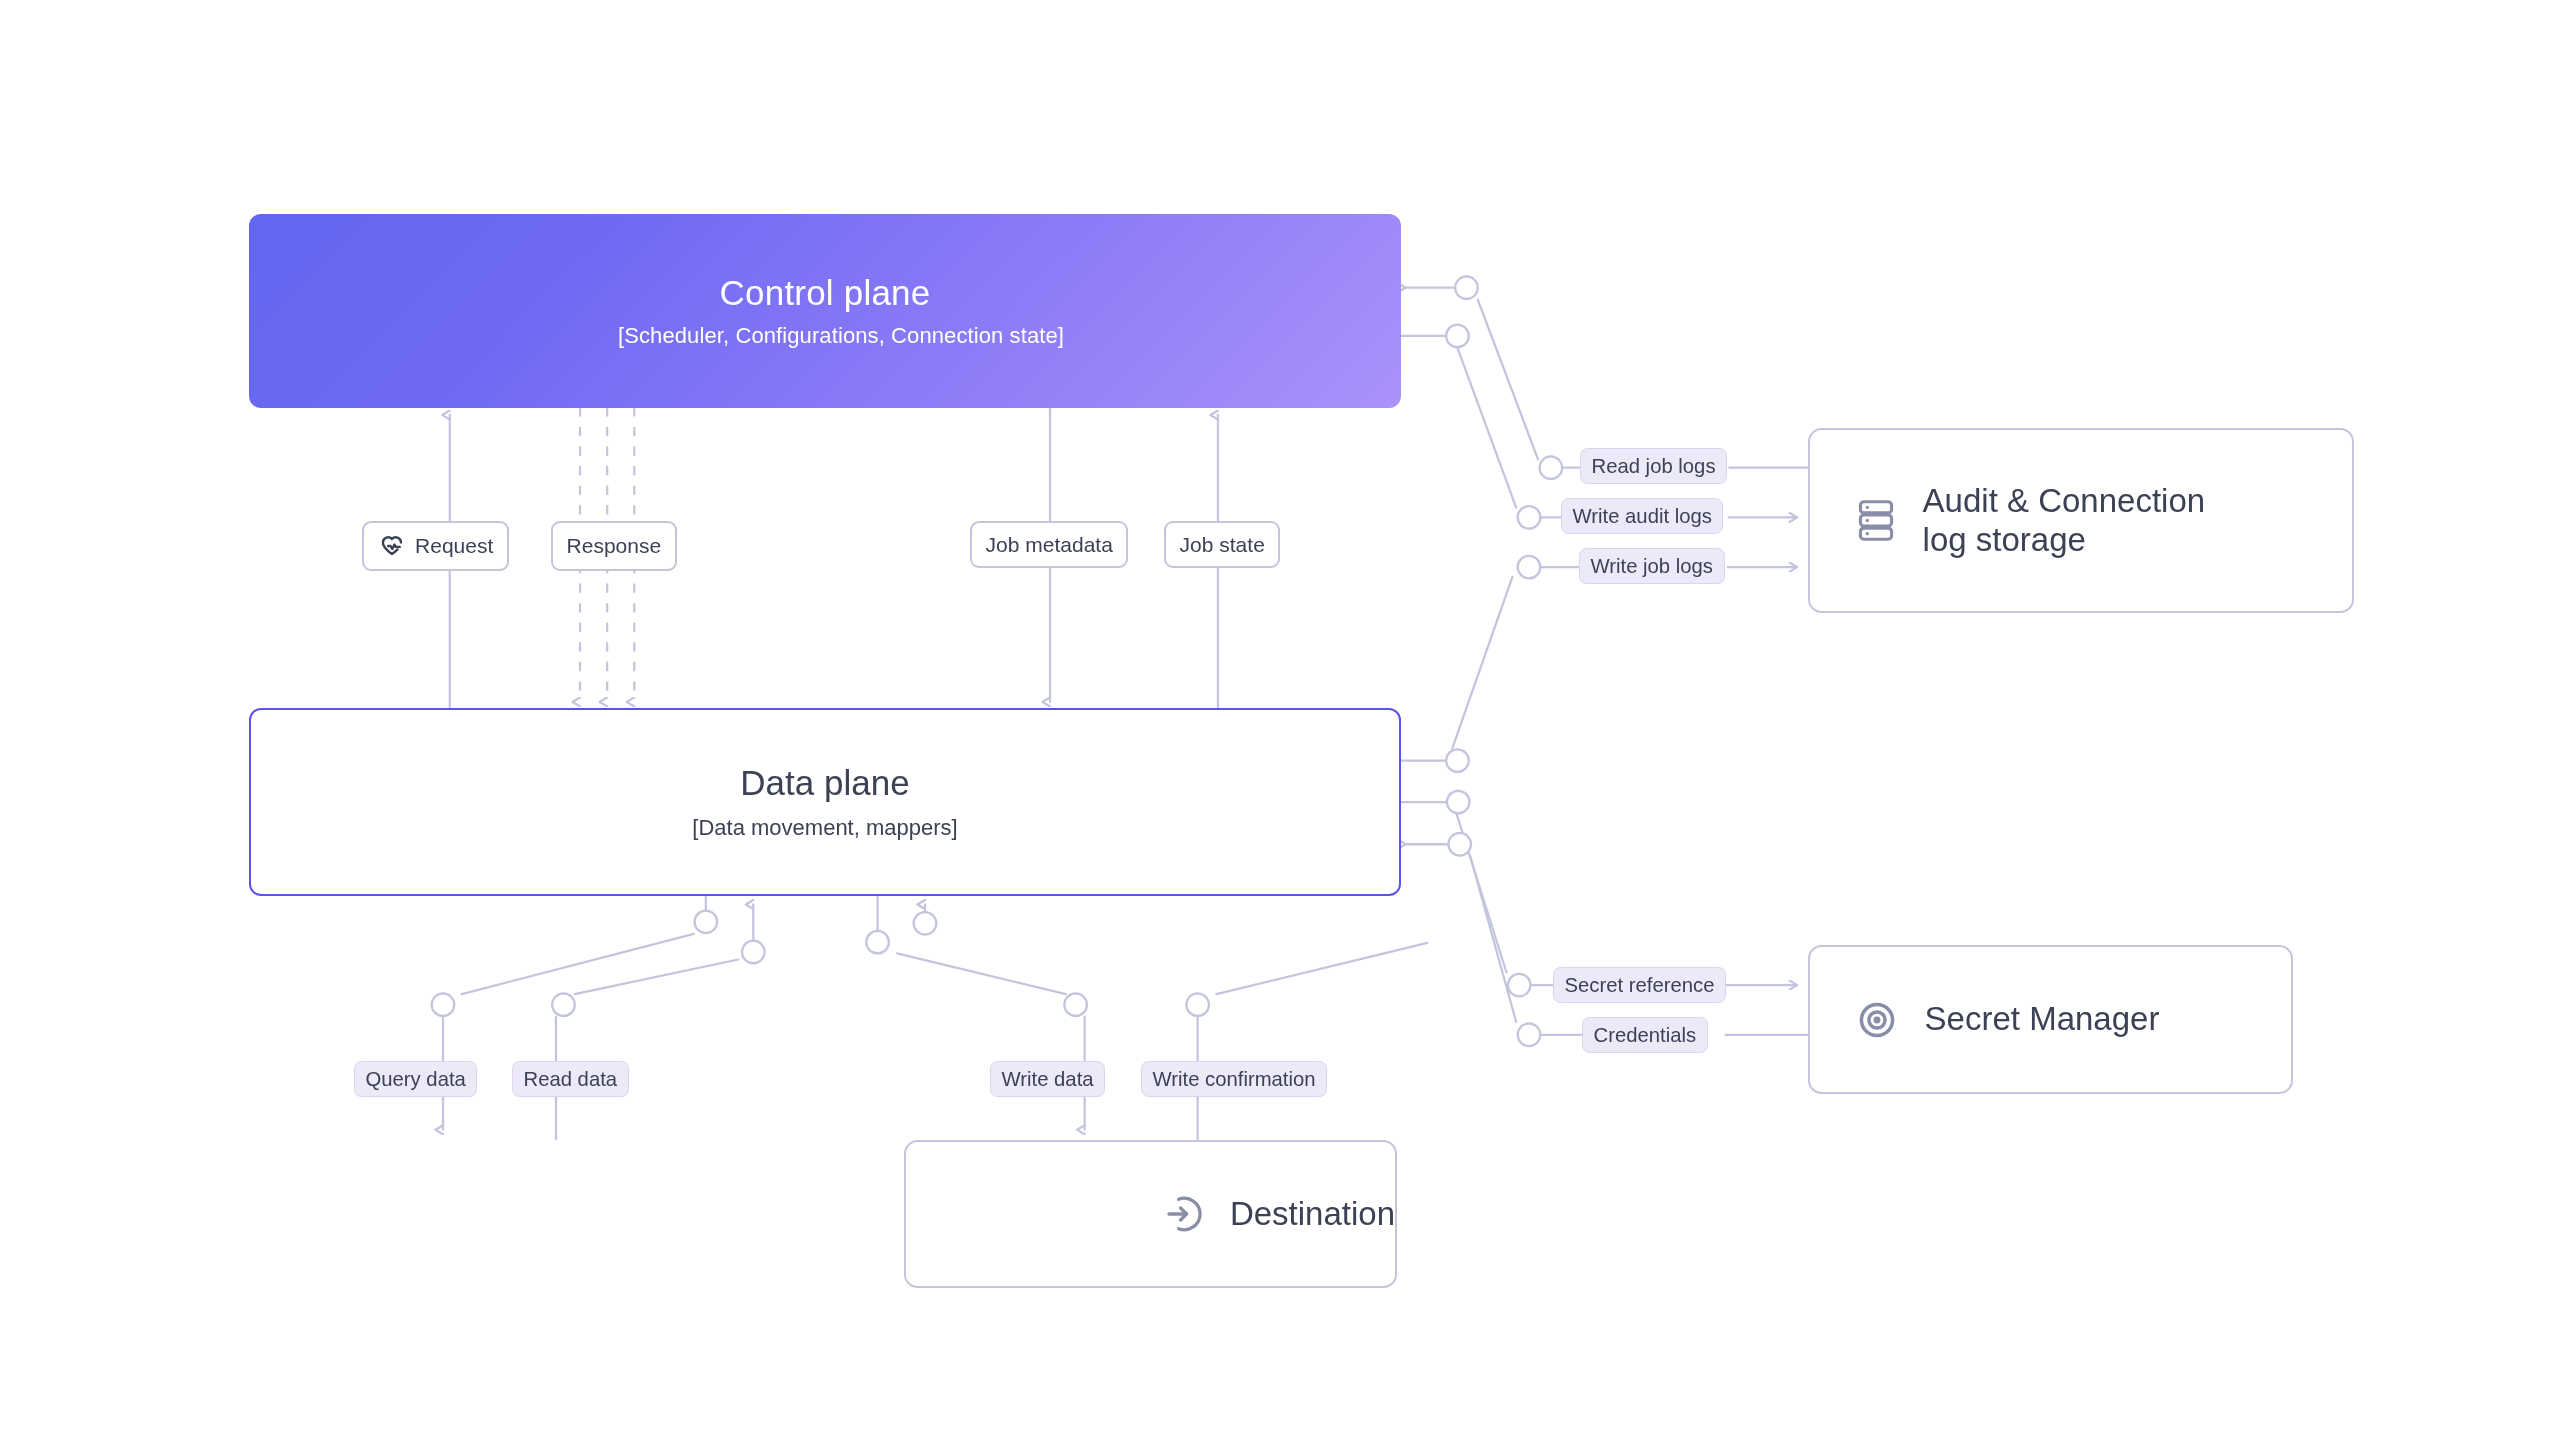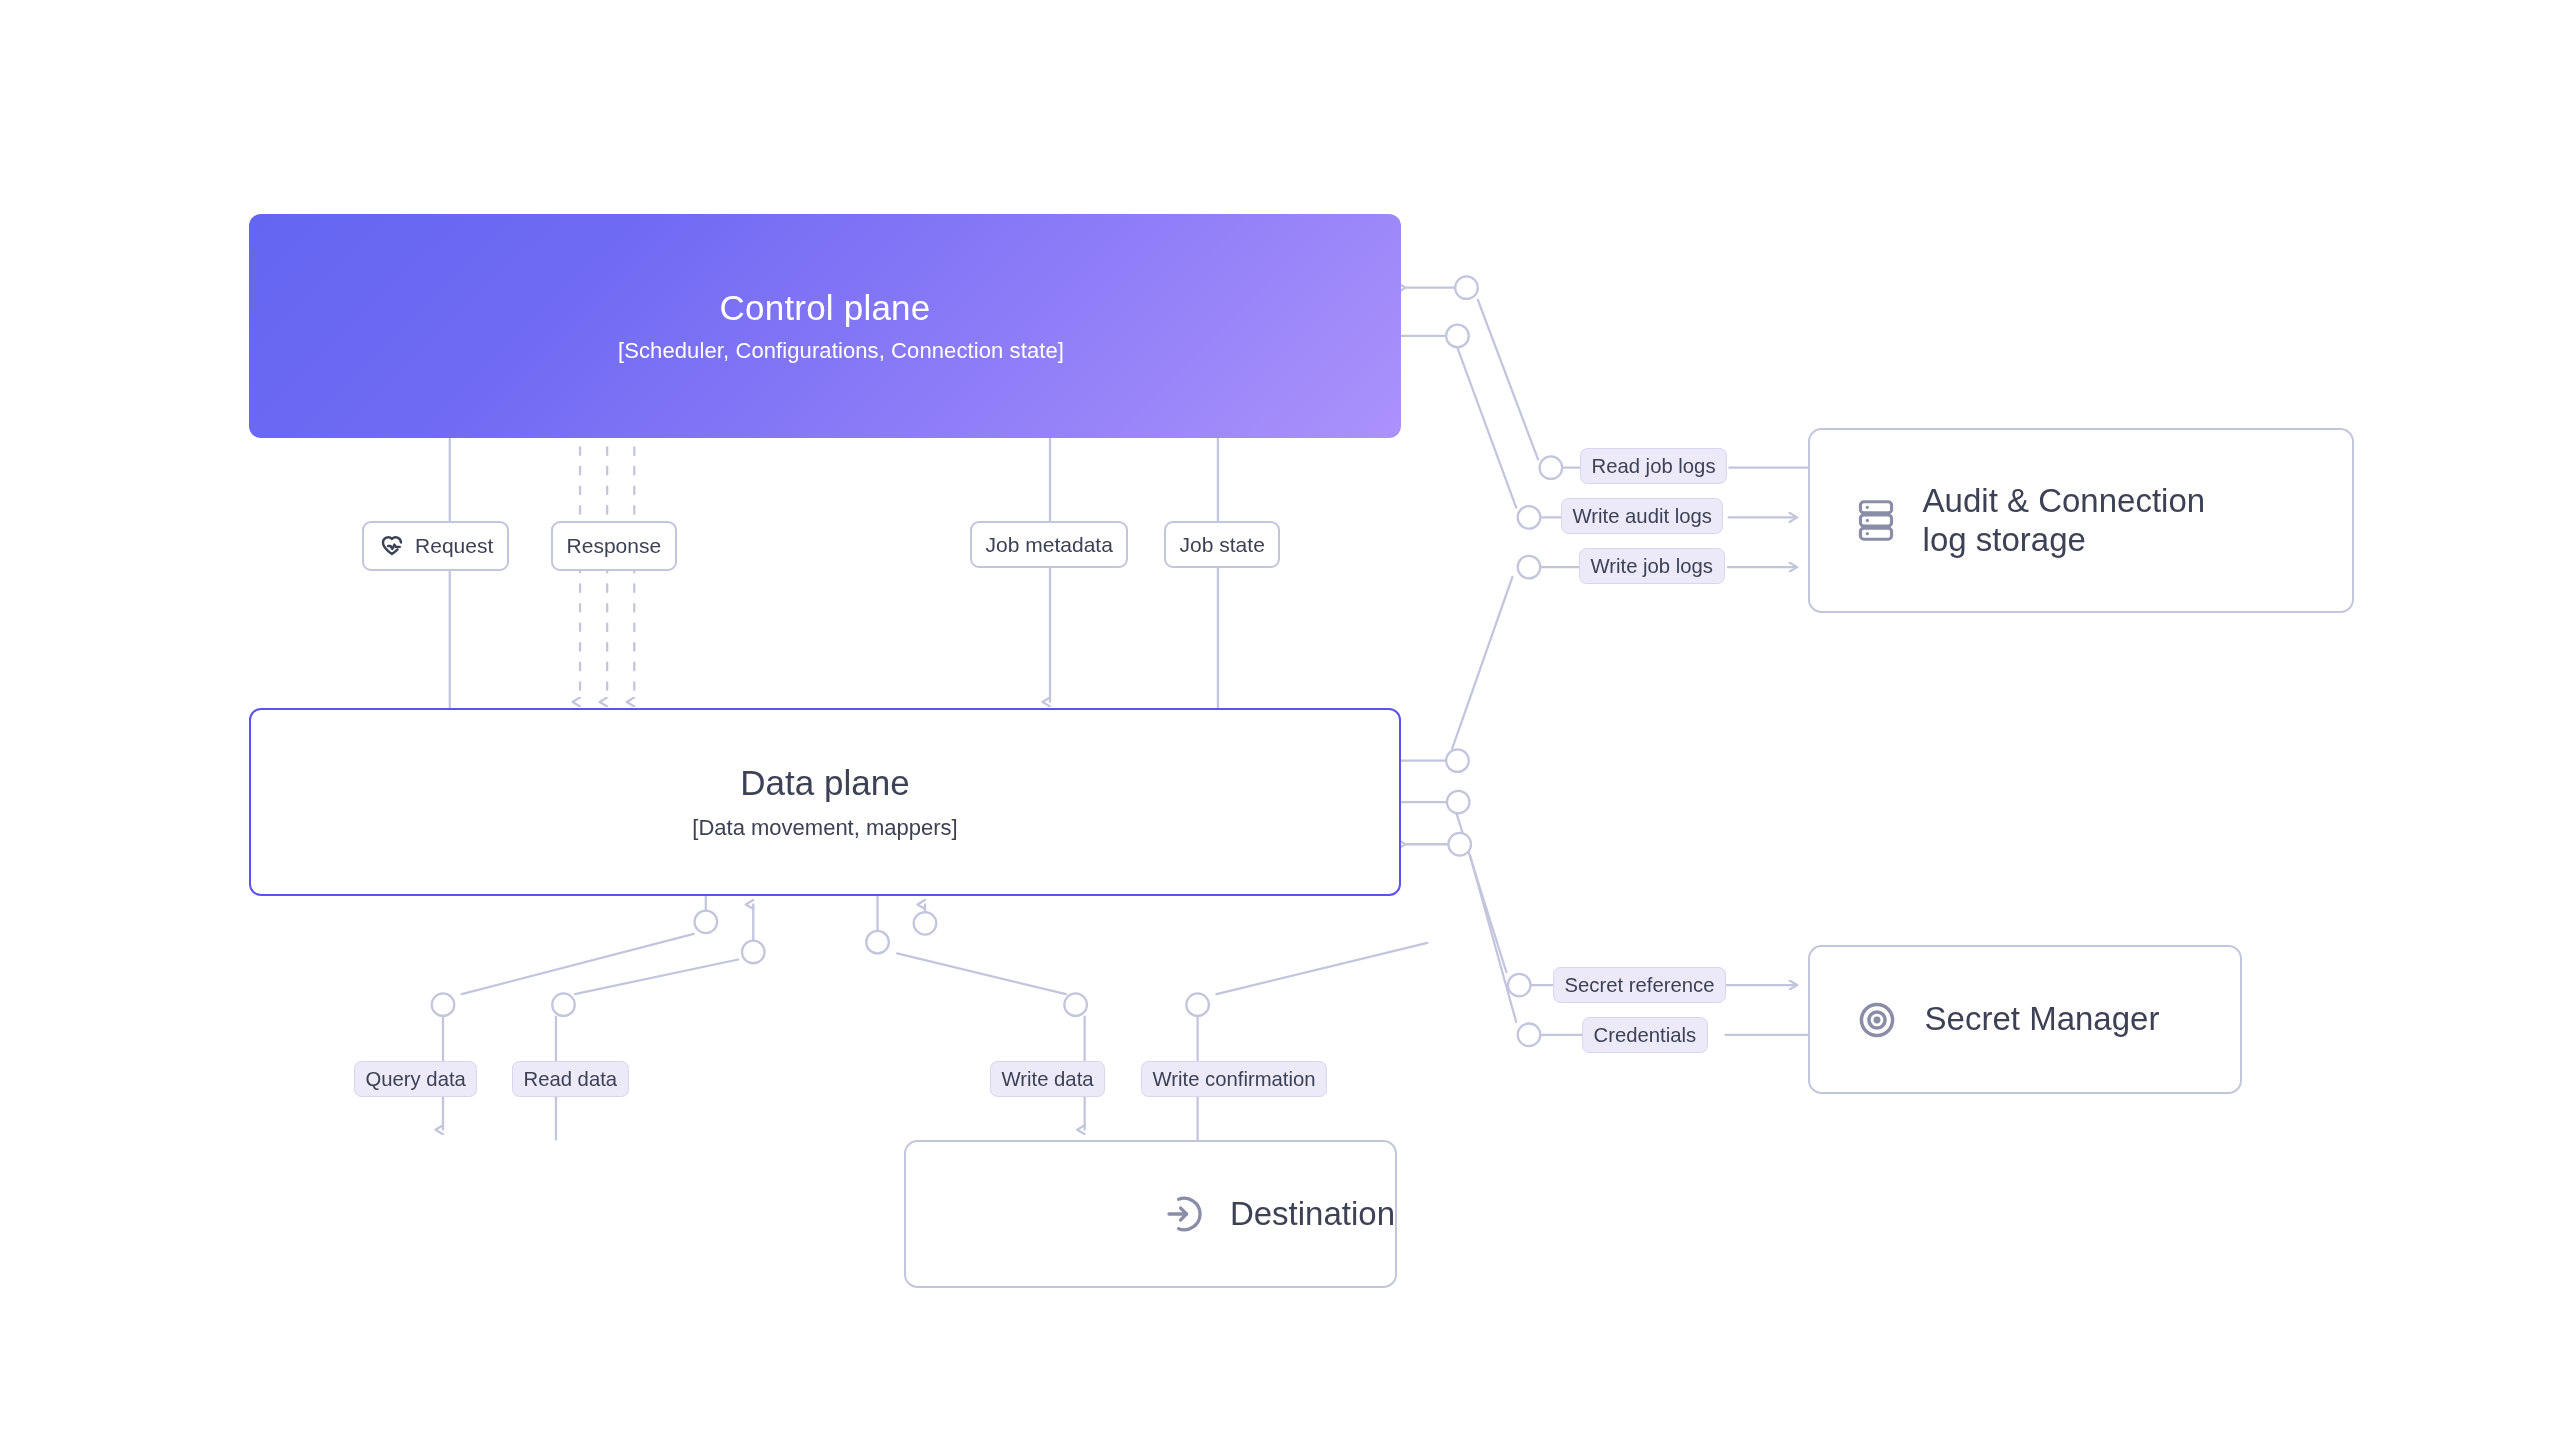--- a/index.html
+++ b/index.html
@@ -8,21 +8,21 @@
     font-family:"Liberation Sans","DejaVu Sans",sans-serif;
     -webkit-font-smoothing:antialiased;
   }
   #canvas{position:absolute;inset:0;width:2576px;height:1446px;}
   svg.wires{position:absolute;left:0;top:0;width:2576px;height:1446px;pointer-events:none;}
 
   
   .node{position:absolute;box-sizing:border-box;border-radius:13.6px;background:#fff;}
 
   .node-control{
-    left:249px;top:214px;width:1152px;height:224px;
+    left:249px;top:214px;width:1152px;height:194px;
     border-radius:12px;border:none;
     background:linear-gradient(135deg,#6366f1 0%,#6f6af3 28%,#8b7bf7 62%,#ab92fb 100%);
     display:flex;flex-direction:column;align-items:center;justify-content:center;
     color:#ffffff;
   }
   .node-control .title{font-size:35px;font-weight:400;letter-spacing:0.2px;line-height:1.1;}
   .node-control .sub{font-size:22px;font-weight:400;margin-top:10.5px;letter-spacing:0.1px;margin-left:32px;}
 
   .node-data{
     left:249px;top:708px;width:1152px;height:188px;
@@ -31,21 +31,21 @@
     color:#3b4058;
   }
   .node-data .title{font-size:35px;font-weight:400;color:#3d4155;}
   .node-data .sub{font-size:22px;font-weight:400;margin-top:12px;color:#3d4155;}
 
   .node-plain{
     border:2.3px solid #c3c5dd;border-radius:13.6px;background:#fff;
     display:flex;align-items:center;color:#3d4155;
   }
   .node-audit{left:1808px;top:428px;width:546px;height:185px;padding-left:45px;}
-  .node-secret{left:1808px;top:945px;width:434px;height:149px;padding-left:45px;}
+  .node-secret{left:1808px;top:945px;width:485px;height:149px;padding-left:45px;}
   .node-source{left:249px;top:1140px;width:493px;height:148px;padding-left:44px;}
   .node-dest{left:904px;top:1140px;width:493px;height:148px;padding-left:44px;justify-content:flex-end;}
 
   .node-plain .ntext{font-size:33px;font-weight:400;line-height:1.16;color:#3d4155;}
   .node-plain .nicon{margin-right:25.6px;flex:0 0 auto;display:flex;align-items:center;}
 
   
   .pill{
     position:absolute;box-sizing:border-box;
     display:flex;align-items:center;justify-content:center;

